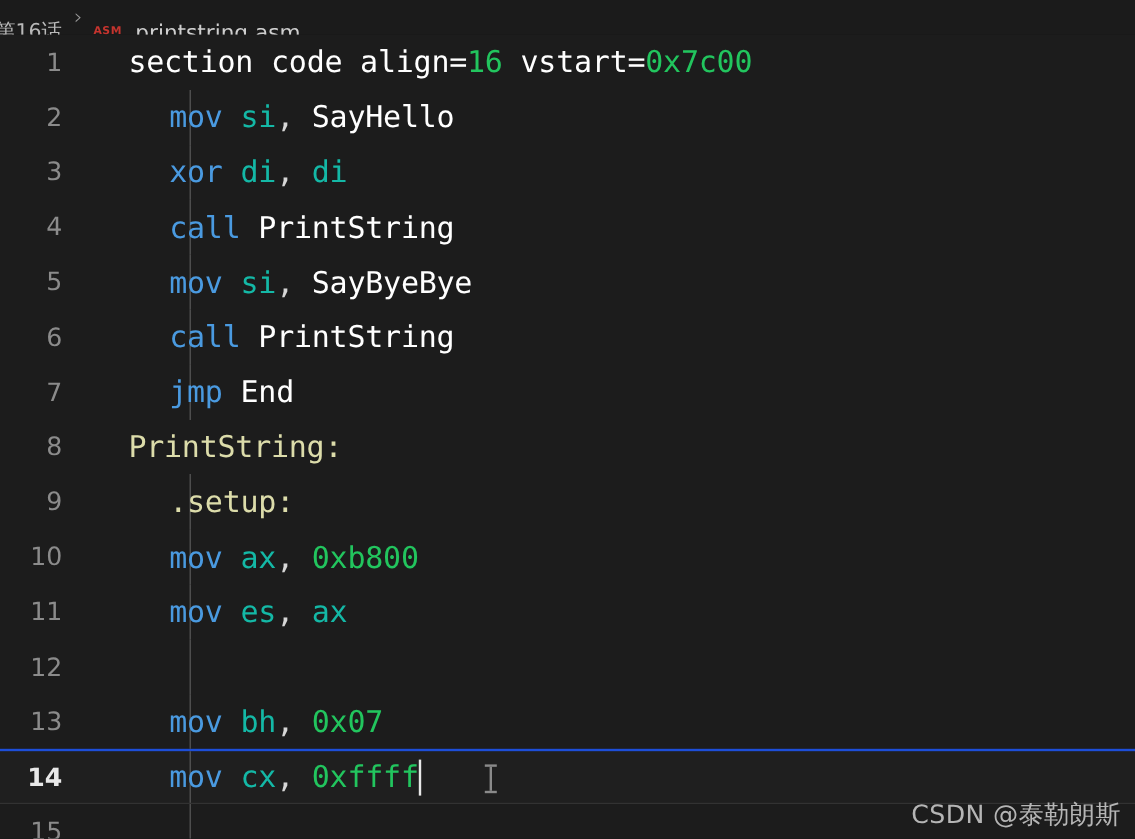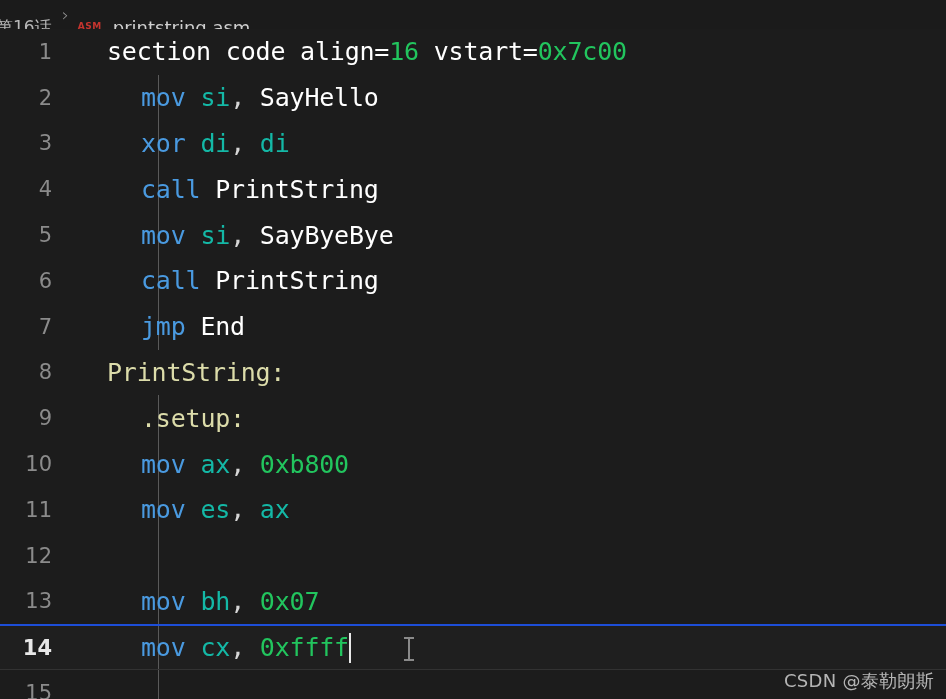--- a/index.html
+++ b/index.html
@@ -186,21 +186,21 @@
   }
   .mouse-ibeam .top-bar { top: 0; }
   .mouse-ibeam .bot-bar { bottom: 0; }
 
   
   .watermark {
     position: absolute;
     right: 12px;
     bottom: 6px;
     font-family: "DejaVu Sans", sans-serif;
-    font-size: 18px;
+    font-size: 21px;
     color: #b5b5b5;
     letter-spacing: 0.3px;
     z-index: 10;
     user-select: none;
   }
 </style>
 </head>
 <body>
 
 <div class="editor-window">

